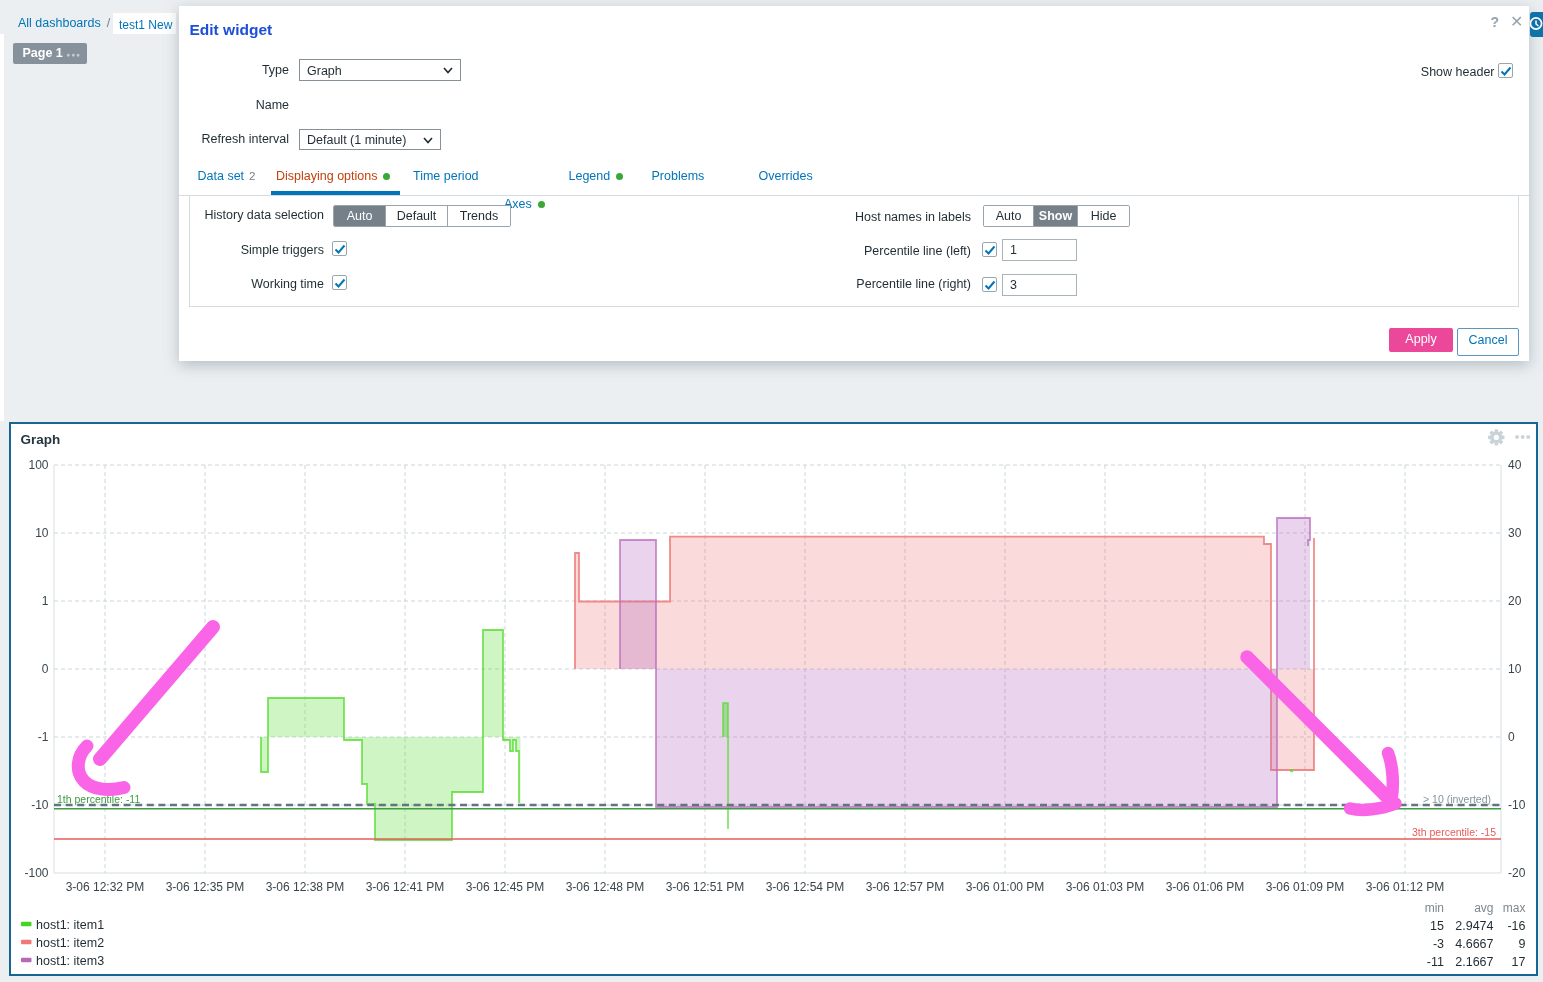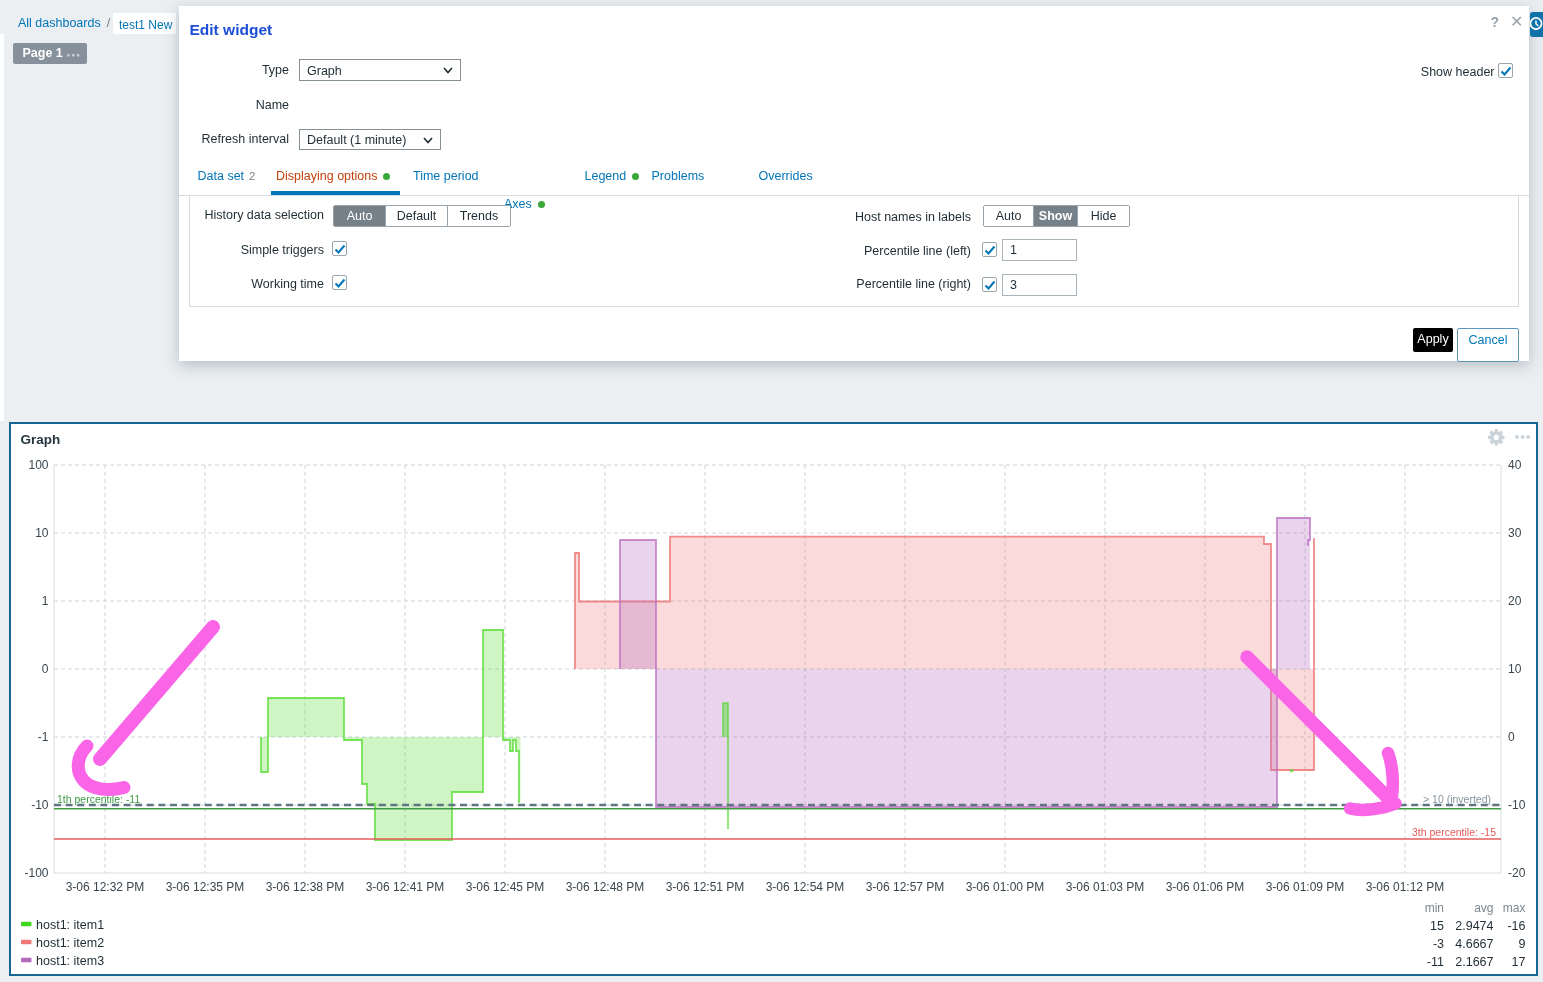--- a/index.html
+++ b/index.html
@@ -42,22 +42,22 @@
 .dot { display:inline-block; width:7px; height:7px; border-radius:50%; background:#39a839; margin-left:6px; }
 .underline { position:absolute; left:92px; top:184.5px; width:129px; height:4.2px; background:#0275b8; }
 .fieldbox { position:absolute; left:10.5px; top:189.5px; width:1330px; height:111px; border:1px solid #d5dce0; border-top:none; }
 
 
 .seg { position:absolute; height:22px; display:flex; border:1px solid #98a3ab; border-radius:2px; overflow:hidden; }
 .seg div { font-size:12.5px; color:#1f2c33; background:#fff; line-height:20px; text-align:center; border-left:1px solid #98a3ab; }
 .seg div:first-child { border-left:none; }
 .seg div.on { background:#768089; color:#fff; }
 
-.btn-apply { position:absolute; left:1210.5px; top:322px; width:40px; height:23.5px; background:#000000; border-radius:2px; color:#fff; font-size:12.5px; text-align:center; line-height:23.5px;margin-left:24px; }
-.btn-cancel { position:absolute; left:1278.5px; top:322px; width:62px; height:34px; background:#fff; border:1px solid #5d95bd; border-radius:2px; color:#0275b8; font-size:12.5px; text-align:center; line-height:22px; }
+.btn-apply { position:absolute; left:1210.5px; top:322px; width:64px; height:23.5px; background:#ec4899; border-radius:2px; color:#fff; font-size:12.5px; text-align:center; line-height:23.5px; }
+.btn-cancel { position:absolute; left:1278.5px; top:322px; width:62px; height:28px; background:#fff; border:1px solid #5d95bd; border-radius:2px; color:#0275b8; font-size:12.5px; text-align:center; line-height:22px; }
 
 .clock { position:absolute; left:1529.5px; top:12px; width:14px; height:24.5px; background:#0f72a8; border-radius:3px 0 0 3px; }
 </style>
 </head>
 <body>
 
 <div class="abs" style="left:0;top:34px;width:3.5px;height:387px;background:#fff;"></div>
 <div class="crumb"><span>All dashboards</span><span class="sep">/</span></div>
 <div class="titlebox">
     <span>test1 New</span>
@@ -203,21 +203,21 @@
       <svg width="12" height="11">
         <path d="M1.5 5.5 L4.5 8.5 L10.5 1.5" stroke="#0275b8" stroke-width="2" fill="none"></path>
       </svg>
     </div>
 
   <div class="tabs">
     <div class="tab" style="left:19px;">Data set<span class="num">2</span></div>
     <div class="tab active" style="left:97.5px;">Displaying options<span class="dot"></span></div>
     <div class="tab" style="left:234.5px;">Time period</div>
     <div class="tab" style="left:325.5px;margin-top:28px;">Axes<span class="dot"></span></div>
-    <div class="tab" style="left:406px;">Legend<span class="dot"></span></div>
+    <div class="tab" style="left:390px;">Legend<span class="dot"></span></div>
     <div class="tab" style="left:473px;">Problems</div>
     <div class="tab" style="left:533px;margin-left:47px;">Overrides</div>
   </div>
   <div class="underline"></div>
   <div class="fieldbox"></div>
 
   <div class="lbl" style="right:1204.5px; top:202px;">History data selection</div>
   <div class="seg" style="left:154.5px; top:198.5px;">
     <div class="on" style="width:51px;">Auto</div>
     <div style="width:62px;">Default</div>

